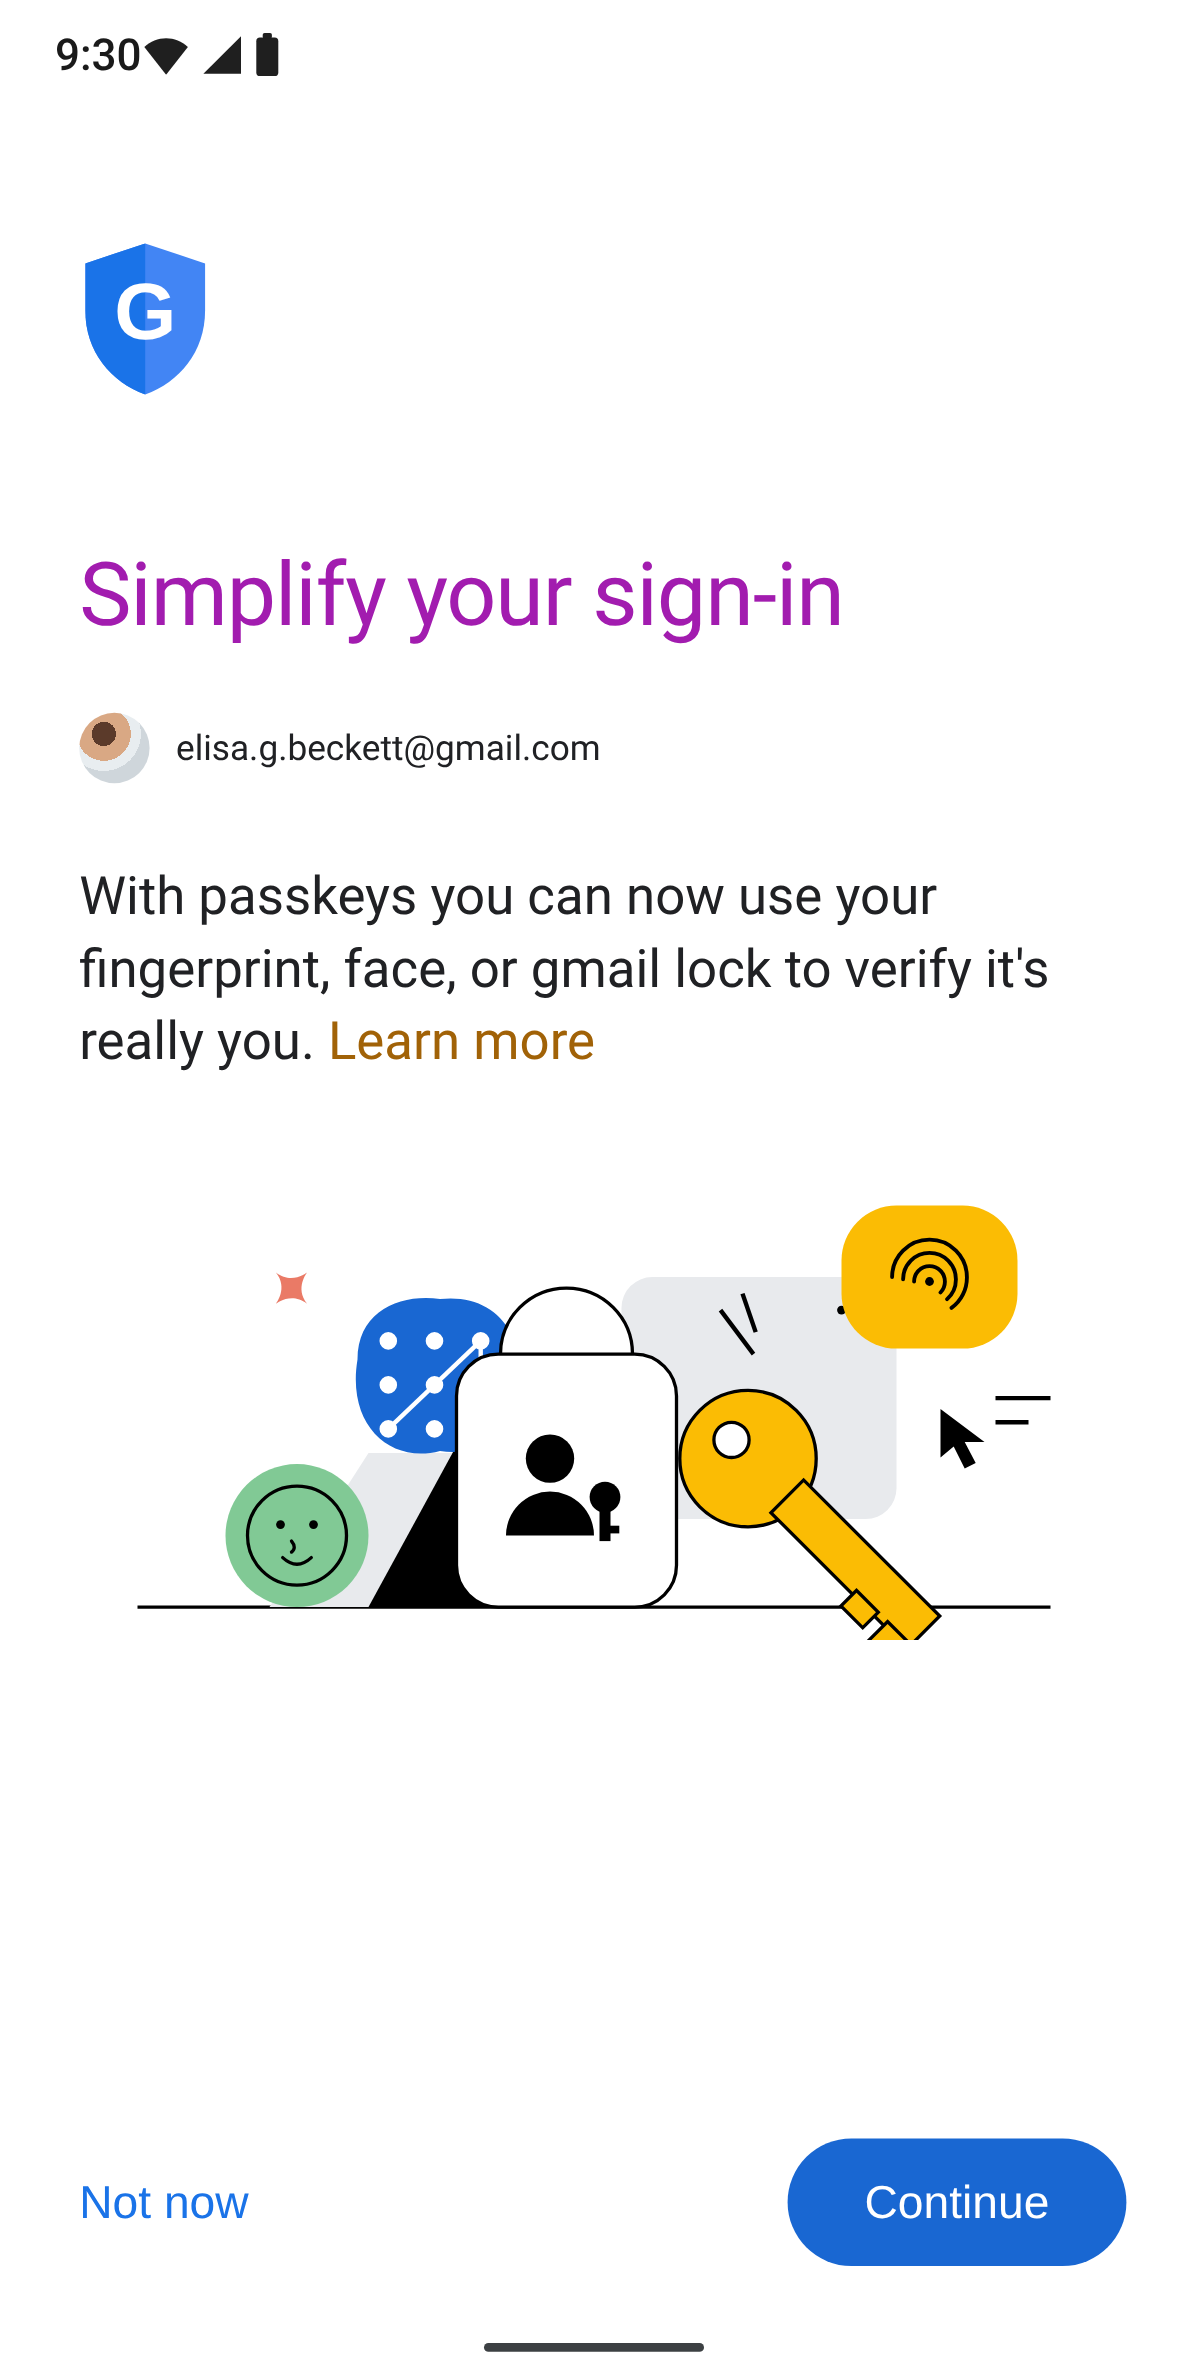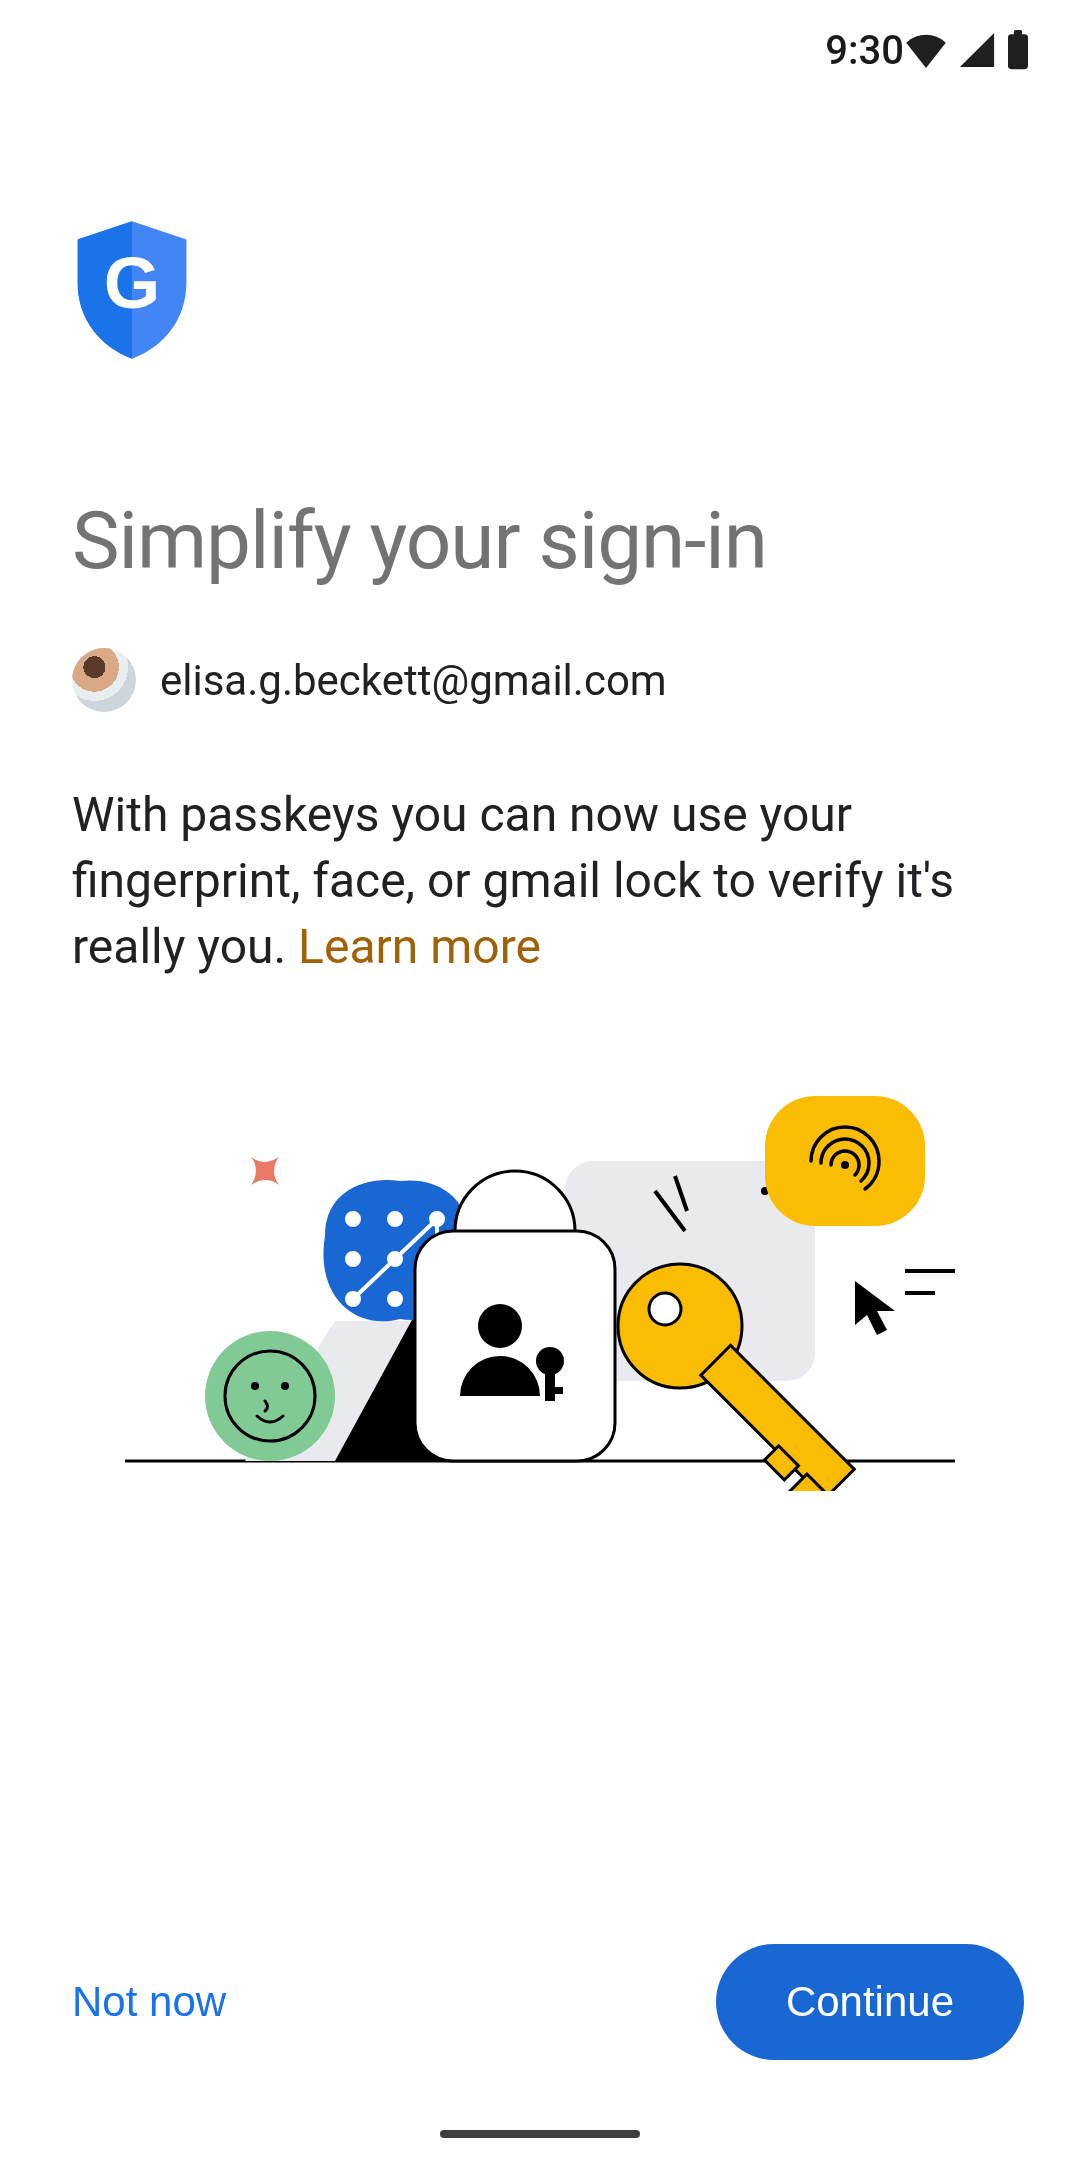--- a/index.html
+++ b/index.html
@@ -13,21 +13,21 @@
     overflow: hidden;
   }
 
   
   .status-bar {
     position: absolute;
     top: 0; left: 0; right: 0;
     height: 100px;
     display: flex;
     align-items: center;
-    justify-content: flex-end;
+    justify-content: flex-start;
     padding: 0 50px;
   }
   .status-time {
     font-size: 40px;
     font-weight: 500;
     color: #1a1a1a;
   }
   .status-icons {
     display: flex;
     align-items: center;
@@ -41,38 +41,38 @@
     left: 72px;
     right: 72px;
   }
 
   .shield-wrap { margin-bottom: 130px; }
 
   .title {
     font-size: 80px;
     font-weight: 400;
     letter-spacing: -1px;
-    color: #737373;
+    color: #a21caf;
     margin-bottom: 60px;
   }
 
   .account-row {
     display: flex;
     align-items: center;
     gap: 24px;
     margin-bottom: 70px;
   }
   .avatar {
     width: 64px; height: 64px;
     border-radius: 50%;
     background: radial-gradient(circle at 35% 30%, #5b3a2a 0 18%, #d9a884 18% 40%, #e8edf0 40% 55%, #cfd6db 55% 100%);
     flex-shrink: 0;
   }
   .email {
-    font-size: 42px;
+    font-size: 32px;
     color: #202124;
   }
 
   .body-text {
     font-size: 48px;
     line-height: 1.38;
     color: #202124;
   }
   .learn-more {
     color: #a16207;

